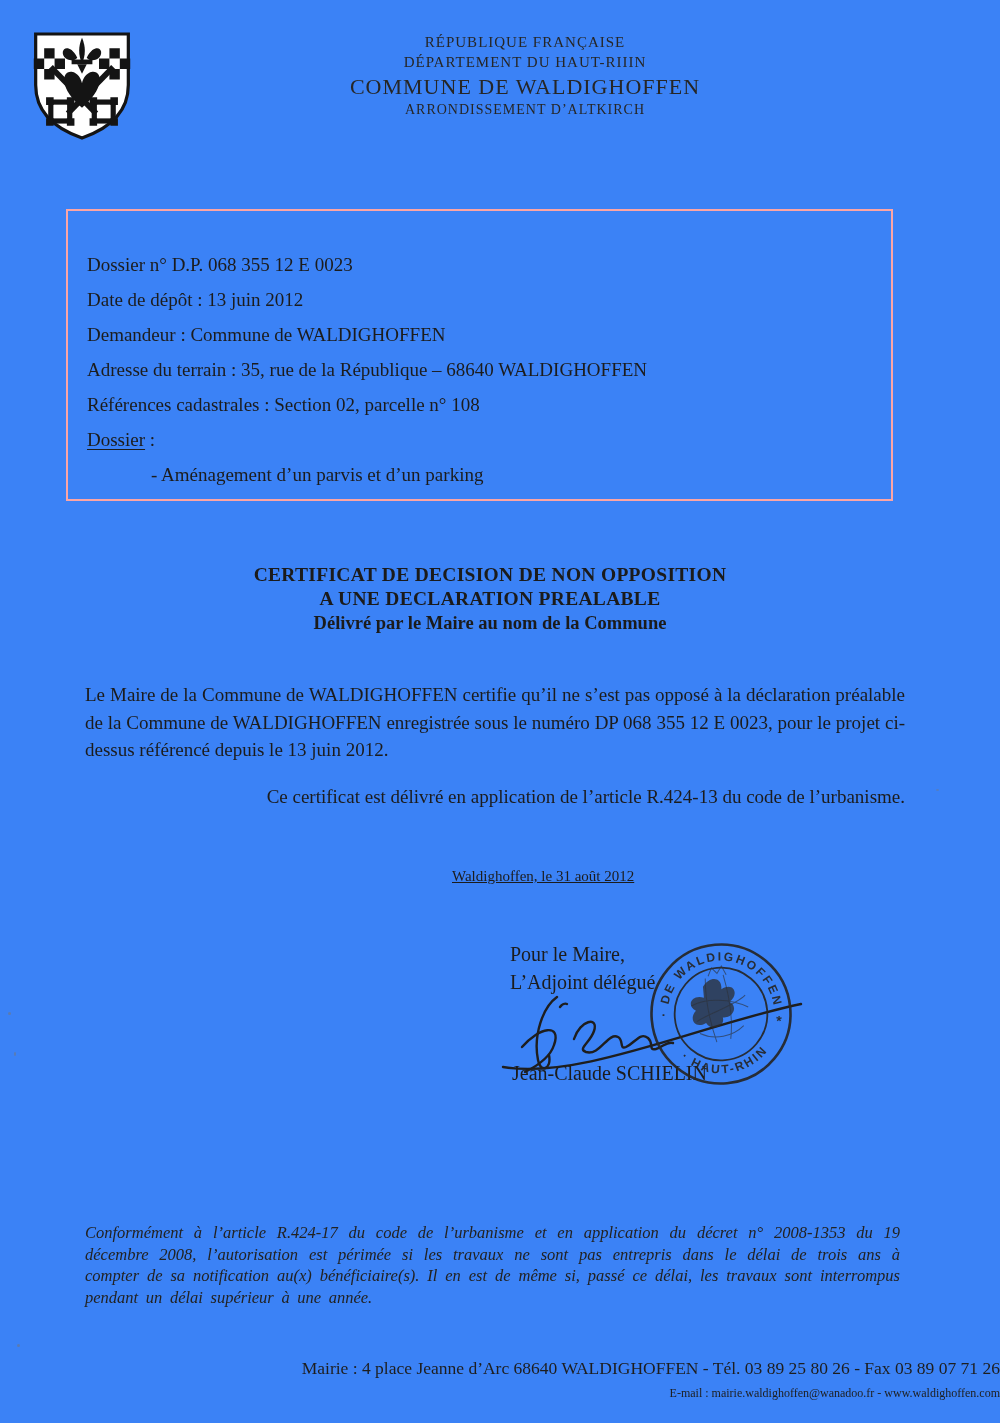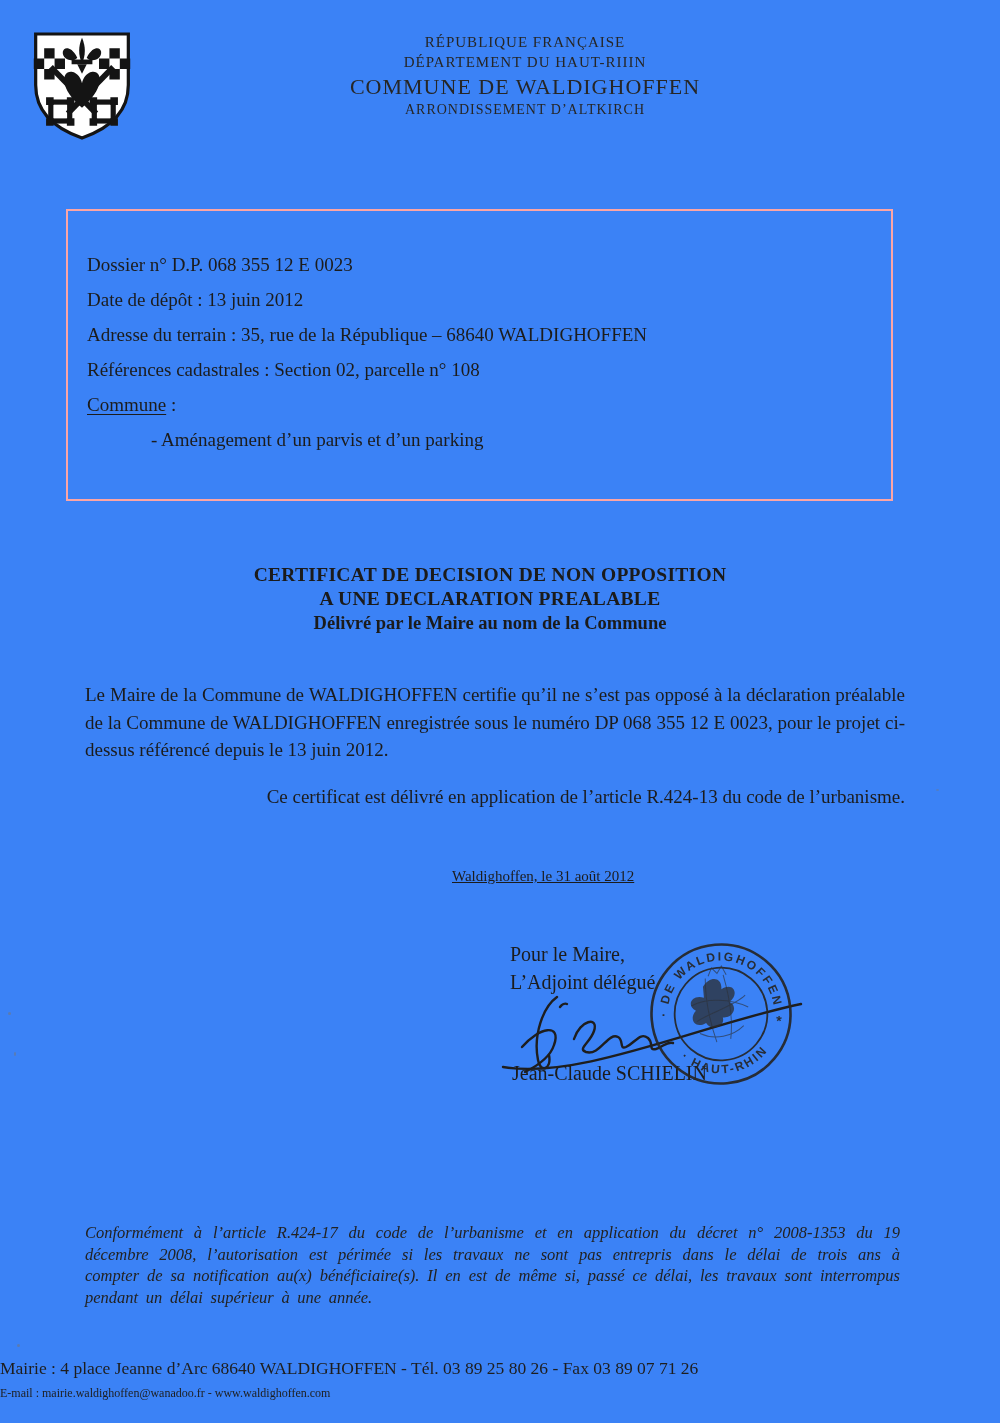--- a/index.html
+++ b/index.html
@@ -51,21 +51,21 @@
   .sig-role{position:absolute;left:510px;top:940px;font-size:20px;line-height:28px;}
   .sig-name{position:absolute;left:512px;top:1062px;font-size:20px;white-space:nowrap;}
   .sig-scrawl{position:absolute;left:495px;top:983px;width:312px;height:96px;}
   .stamp{position:absolute;left:648px;top:941px;width:146px;height:146px;opacity:.92;transform:rotate(-5deg);}
   
   .legal{
     position:absolute;left:85px;top:1222px;width:815px;margin:0;
     font-size:16.5px;line-height:21.5px;font-style:italic;
     text-align:justify;word-spacing:3.5px;color:#222;
   }
-  .footer{position:absolute;left:0;top:1356px;width:1000px;text-align:left;color:#1e1e1e;}
+  .footer{position:absolute;left:0;top:1356px;width:1000px;text-align:right;color:#1e1e1e;}
   .fl1{font-size:17.5px;line-height:24px;}
   .fl2{font-size:12px;line-height:26px;}
   
   .speck{position:absolute;background:#777;border-radius:50%;opacity:.55;}
   .sp1{left:8px;top:1012px;width:3px;height:3px;}
   .sp2{left:14px;top:1052px;width:2px;height:4px;}
   .sp3{left:17px;top:1344px;width:3px;height:3px;}
   .sp4{left:936px;top:789px;width:3px;height:2px;opacity:.4;}
 </style>
 </head>
@@ -101,23 +101,24 @@
   <div class="header-text">
     <div class="hl1">RÉPUBLIQUE FRANÇAISE</div>
     <div class="hl2">DÉPARTEMENT DU HAUT-RIIIN</div>
     <div class="hl3">COMMUNE DE WALDIGHOFFEN</div>
     <div class="hl4">ARRONDISSEMENT D’ALTKIRCH</div>
   </div>
 
   <div class="dossier-box">
     <div class="dossier-line">Dossier n° D.P. 068 355 12 E 0023</div>
     <div class="dossier-line">Date de dépôt : 13 juin 2012</div>
+    <div class="dossier-line">Demandeur : Commune de WALDIGHOFFEN</div>
     <div class="dossier-line">Adresse du terrain : 35, rue de la République – 68640 WALDIGHOFFEN</div>
     <div class="dossier-line">Références cadastrales : Section 02, parcelle n° 108</div>
-    <div class="dossier-line"><span class="projet-label">Commune</span><span> :</span></div>
+    <div class="dossier-line"><span class="projet-label">Dossier</span><span> :</span></div>
     <div class="projet-item">- Aménagement d’un parvis et d’un parking</div>
   </div>
 
   <div class="title-block">
     <div class="tl1">CERTIFICAT DE DECISION DE NON OPPOSITION</div>
     <div class="tl2">A UNE DECLARATION PREALABLE</div>
     <div class="tl3">Délivré par le Maire au nom de la Commune</div>
   </div>
 
   <p class="para p1">Le Maire de la Commune de WALDIGHOFFEN certifie qu’il ne s’est pas opposé à la déclaration préalable de la Commune de WALDIGHOFFEN enregistrée sous le numéro DP 068 355 12 E 0023, pour le projet ci-dessus référencé depuis le 13 juin 2012.</p>

